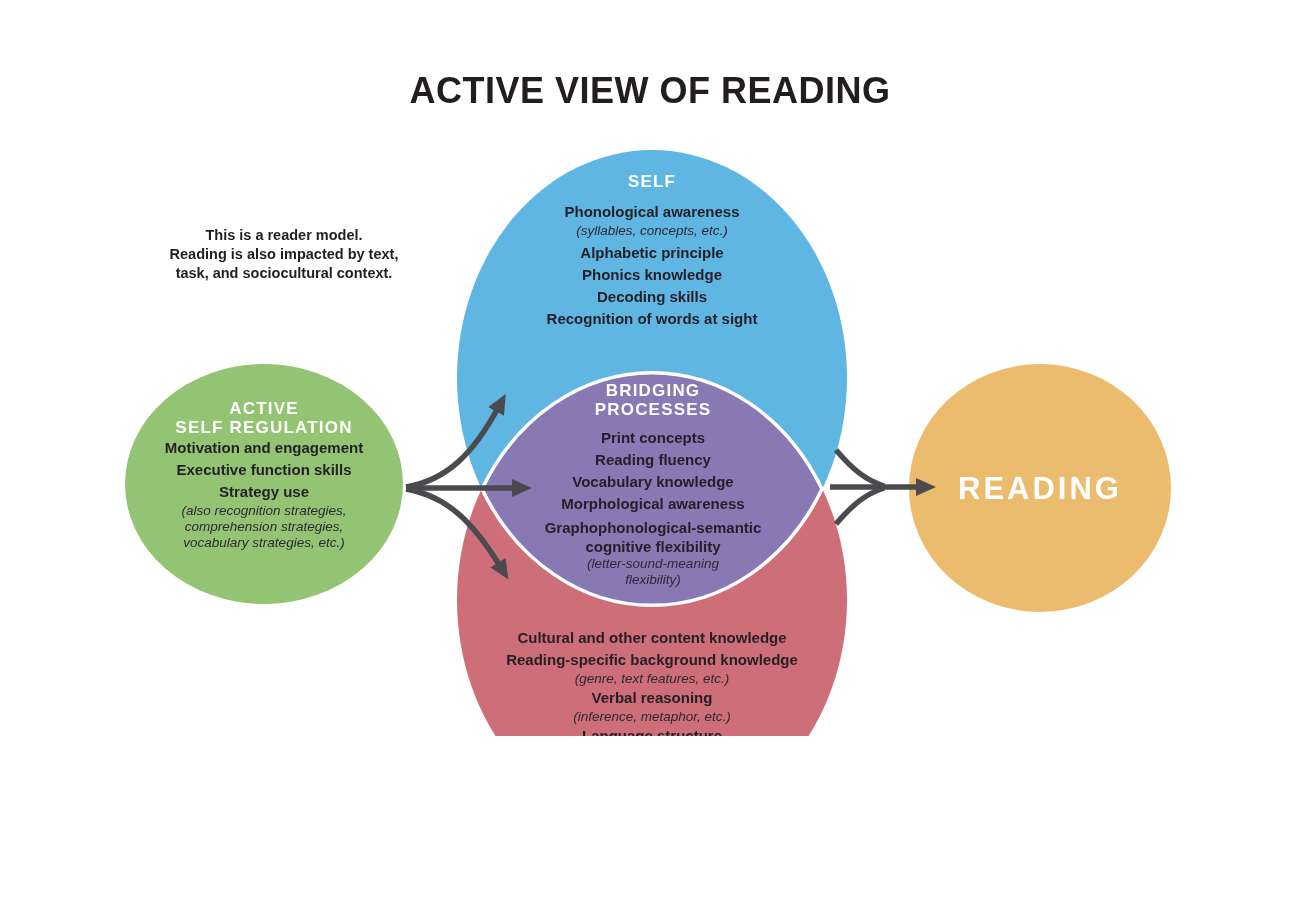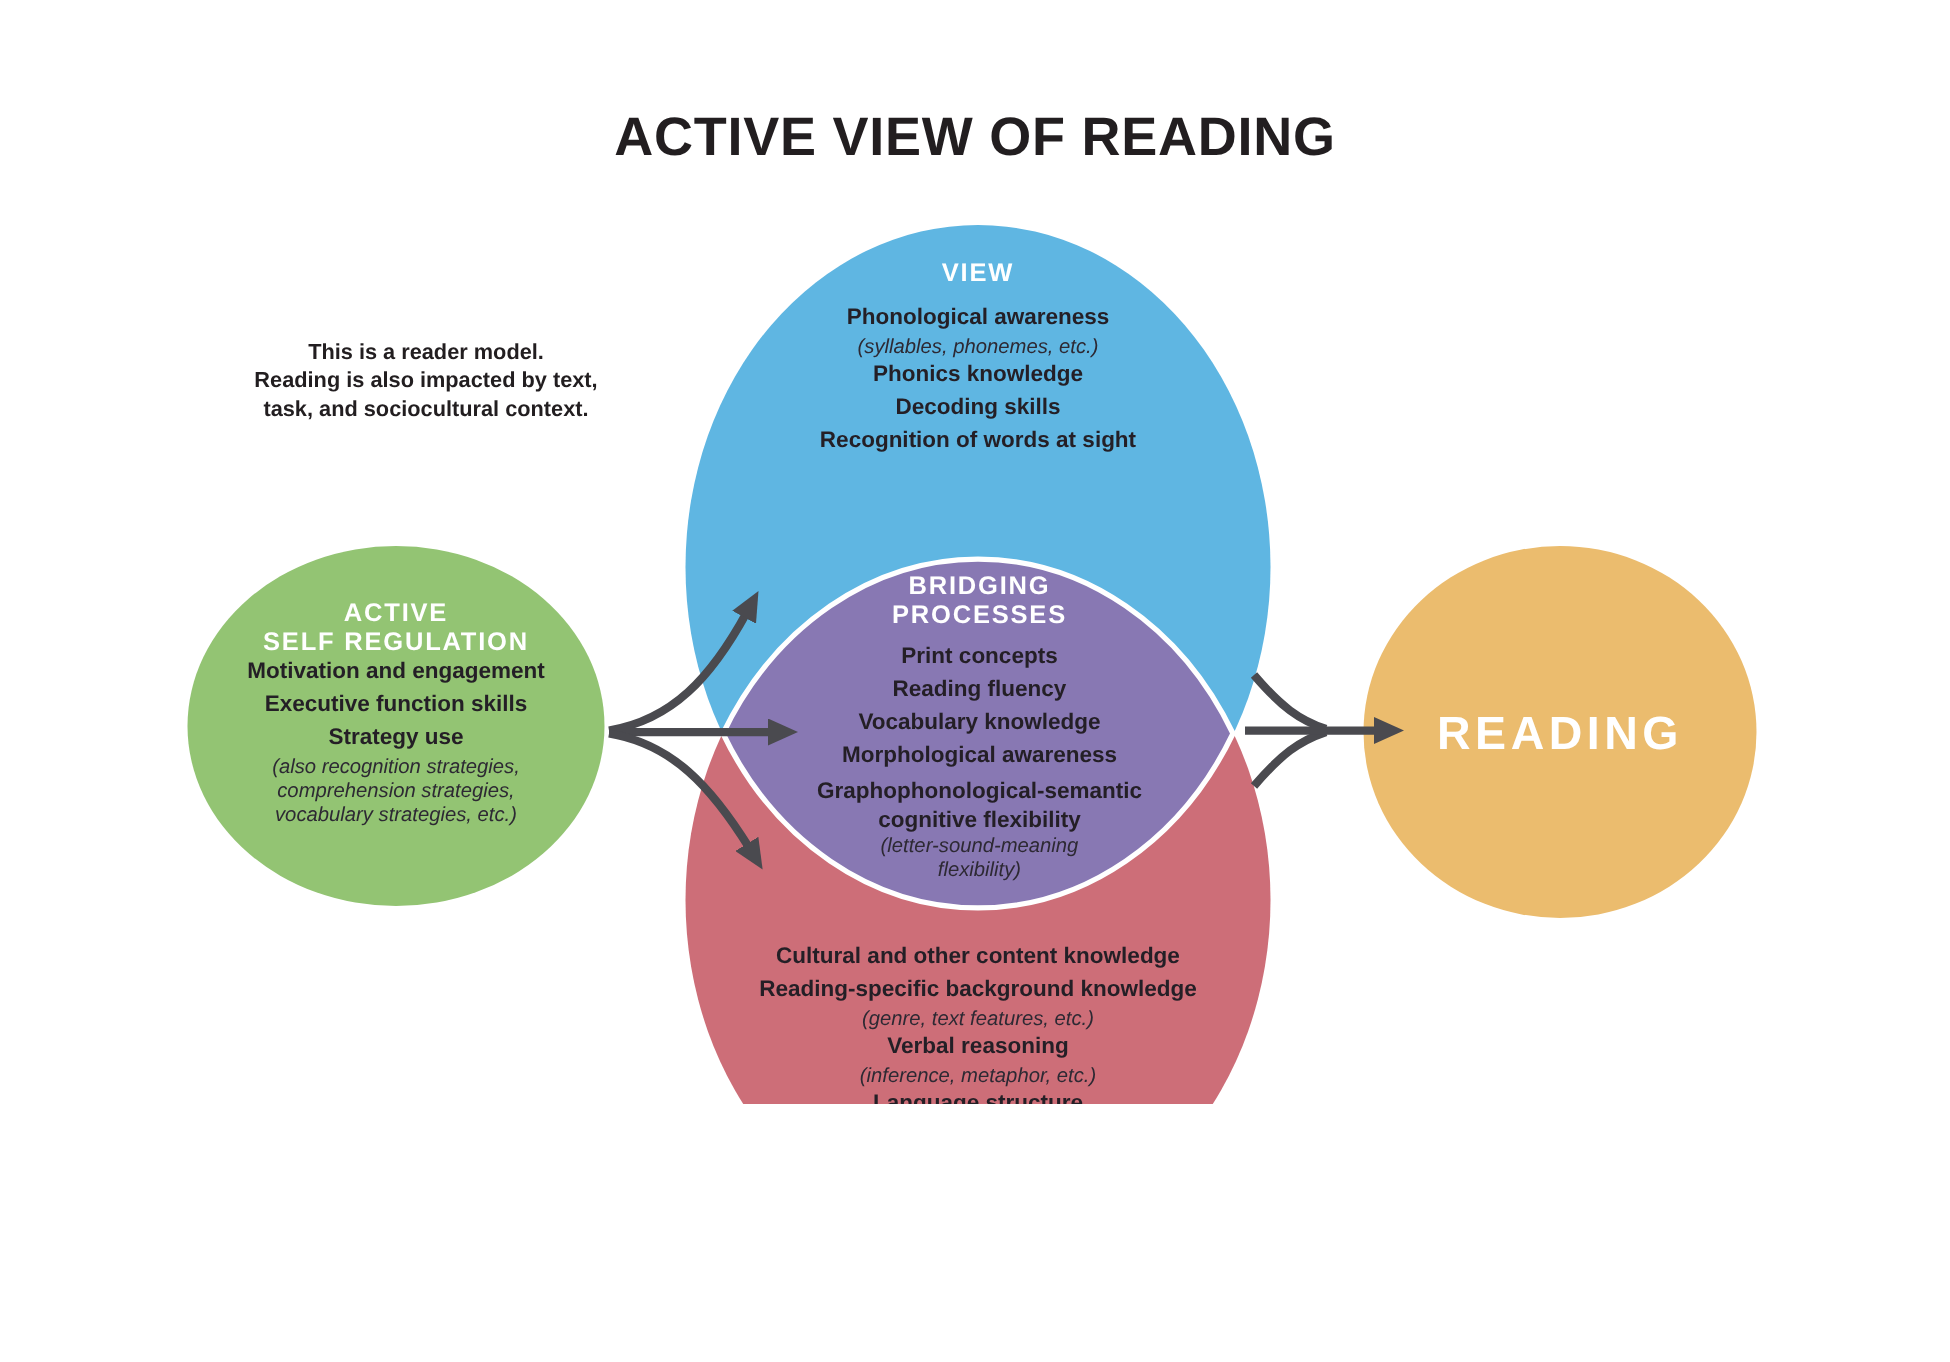--- a/index.html
+++ b/index.html
@@ -88,23 +88,24 @@
     <div class="hd">SELF REGULATION</div>
     <div class="it mt11">Motivation and engagement</div>
     <div class="it">Executive function skills</div>
     <div class="it">Strategy use</div>
     <div class="sb">(also recognition strategies,</div>
     <div class="sb">comprehension strategies,</div>
     <div class="sb">vocabulary strategies, etc.)</div>
   </div>
 
   <div class="blk blk-blue">
-    <div class="hd">VIEW</div>
+    <div class="hd">SELF</div>
     <div class="it mt10">Phonological awareness</div>
-    <div class="sb">(syllables, phonemes, etc.)</div>
+    <div class="sb">(syllables, concepts, etc.)</div>
+    <div class="it mt3">Alphabetic principle</div>
     <div class="it">Phonics knowledge</div>
     <div class="it">Decoding skills</div>
     <div class="it">Recognition of words at sight</div>
   </div>
 
   <div class="blk blk-purple">
     <div class="hd">BRIDGING</div>
     <div class="hd">PROCESSES</div>
     <div class="it mt8">Print concepts</div>
     <div class="it">Reading fluency</div>

